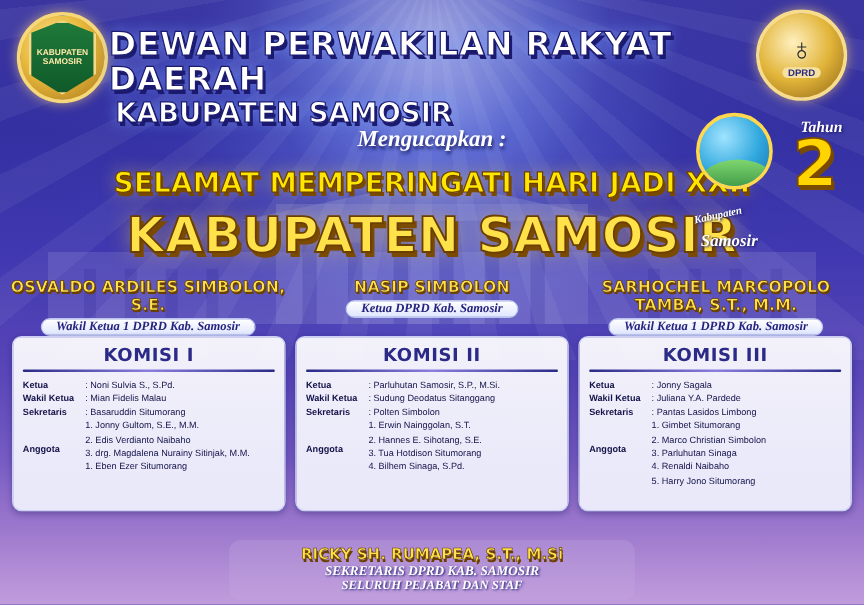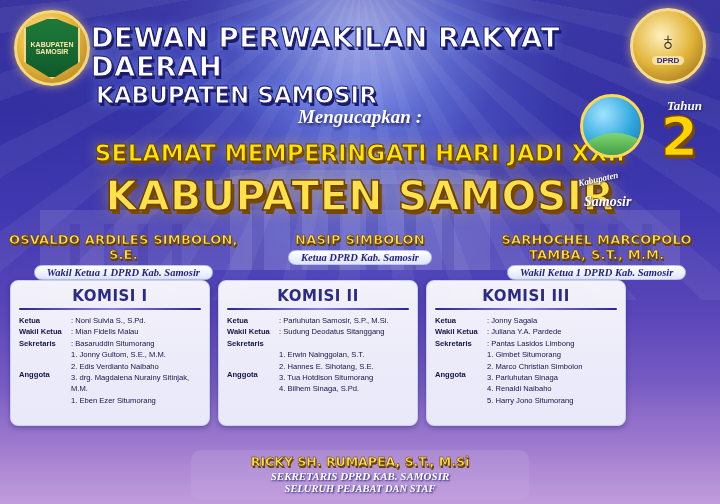--- a/index.html
+++ b/index.html
@@ -181,21 +181,21 @@
     margin: 2px auto 0; display: inline-block;
     background: linear-gradient(180deg,#ffffff 0%, #dfe6ff 100%);
     color: #25237e; font-weight: bold; font-size: 10.5px;
     font-family: "Liberation Serif", serif; font-style: italic;
     padding: 1px 12px; border-radius: 9px;
     border: 1px solid #b9c4ef;
   }
 
   
   .komisi-row {
-    position: absolute; left: 10px; top: 280px; width: 616px;
+    position: absolute; left: 10px; top: 280px; width: 700px;
     display: flex; gap: 8px; justify-content: space-between;
   }
   .card {
     flex: 1;
     background: linear-gradient(180deg, rgba(255,255,255,.93) 0%, rgba(243,245,255,.90) 100%);
     border: 1px solid #c9cff0;
     border-radius: 8px;
     padding: 6px 8px 8px;
     box-shadow: 0 2px 5px rgba(20,20,80,.35);
     min-height: 146px;
@@ -354,20 +354,21 @@
       <div class="row">
         <div class="k">Ketua</div>
         <div class="v">: Parluhutan Samosir, S.P., M.Si.</div>
       </div>
       <div class="row">
         <div class="k">Wakil Ketua</div>
         <div class="v">: Sudung Deodatus Sitanggang</div>
       </div>
       <div class="row">
         <div class="k">Sekretaris</div>
+        <div class="v">: Polten Simbolon</div>
       </div>
       <div class="row anggota">
         <div class="k">Anggota</div>
         <div class="v">
           <ol>
             <li>1. Erwin Nainggolan, S.T.</li>
             <li>2. Hannes E. Sihotang, S.E.</li>
             <li>3. Tua Hotdison Situmorang</li>
             <li>4. Bilhem Sinaga, S.Pd.</li>
           </ol>

